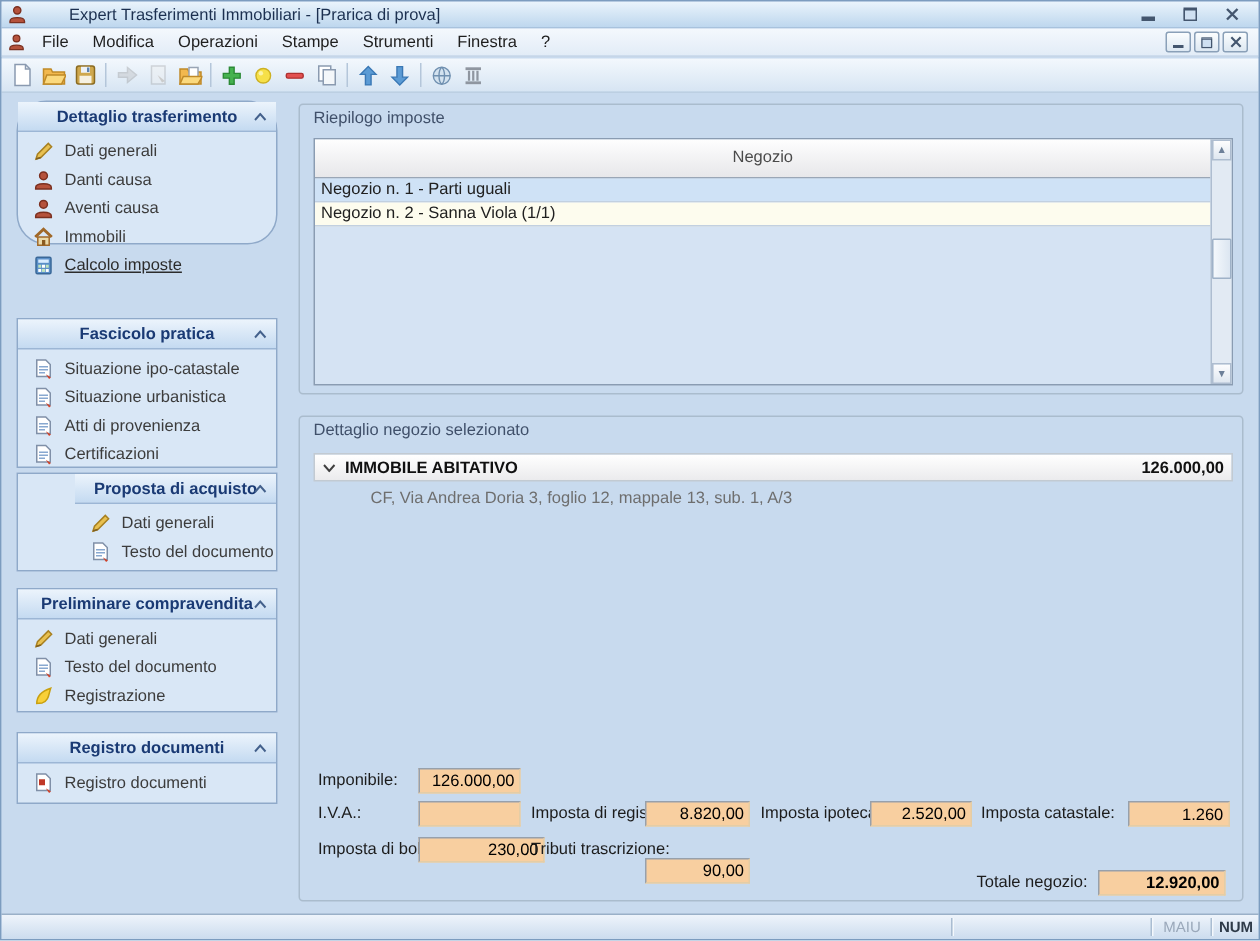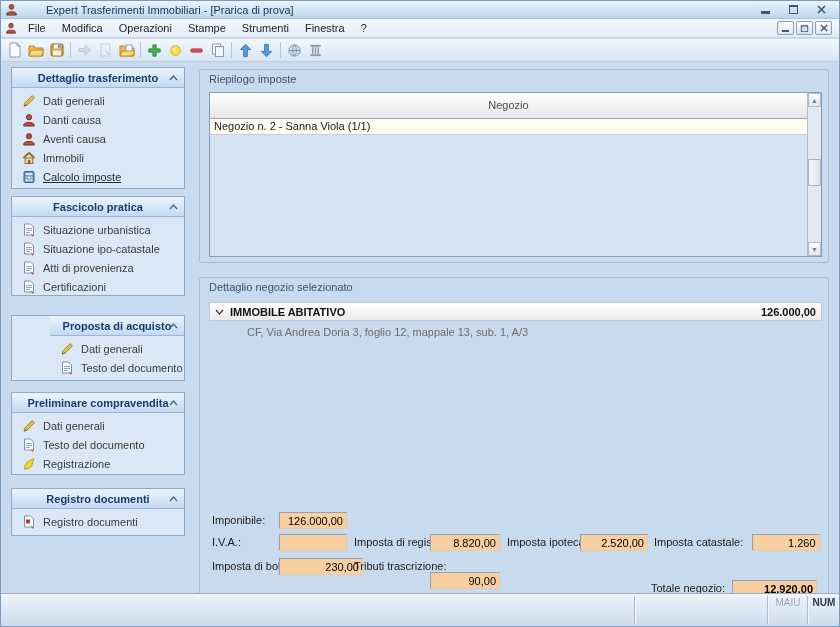--- a/index.html
+++ b/index.html
@@ -111,21 +111,21 @@
   .ffield {
     position:absolute; height:17px; background:#f8cfa0;
     border:1px solid; border-color:#97a0ab #e4cda6 #e4cda6 #97a0ab;
     font-family:"Liberation Sans", sans-serif;
     font-size:11px; color:#000; text-align:right; padding:0 3px;
   }
   .ffield.total { font-weight:bold; }
   .flabel.right { text-align:right; }
   
   .statusbar {
-    position:absolute; left:0; bottom:0; right:0; height:33px;
+    position:absolute; left:0; bottom:0; right:0; height:17px;
     background:linear-gradient(#eef4fb,#ccdcee); border-top:1px solid #9ab0c8;
   }
   .sb-div { position:absolute; top:2px; bottom:2px; width:1px; background:#aabdd2; box-shadow:1px 0 0 #f4f8fc; }
   .sb-seg { position:absolute; top:0; height:17px; line-height:17px; font-size:10px; text-align:center; }
   .sb-seg.dim { color:#9aa8ba; }
   .sb-seg.on { color:#2e3a48; font-weight:bold; }
   .icon { display:inline-block; line-height:0; }
 </style>
 </head>
 <body>
@@ -269,21 +269,21 @@
         <svg width="15" height="15" viewBox="0 0 16 16">
           <rect x="2.5" y="2" width="11" height="2" fill="#8f96a0"></rect>
           <rect x="2.5" y="12" width="11" height="2" fill="#8f96a0"></rect>
           <path d="M5 4.5v7M8 4.5v7M11 4.5v7" stroke="#8f96a0" stroke-width="1.6"></path>
         </svg>
       </span>
   </div>
 
   <div class="content">
 
-    <div class="panel" style="top:5px;height:122px;">
+    <div class="panel" style="top:5px;height:96px;border-radius:20px;">
       <div class="panel-header">
         <span class="ph-label">Dettaglio trasferimento</span>
         <span class="ph-chevron icon"><svg width="9" height="6">
               <polyline points="1,5 4.5,1 8,5" stroke="#44618c" fill="none" stroke-width="1.3"></polyline>
             </svg></span>
       </div>
       <div class="panel-items">
         <div class="pitem">
           <span class="icon"><svg width="14" height="14" viewBox="0 0 14 14">
                 <path d="M2 12l1-3.2L10.2 1.6l2.2 2.2L5.2 11z" fill="#e8c050" stroke="#a88020"></path>
@@ -322,43 +322,43 @@
                 <rect x="8.5" y="6.5" width="2" height="2" fill="#bfe4bf"></rect>
                 <rect x="3.5" y="9.3" width="2" height="2" fill="#fff"></rect>
                 <rect x="6" y="9.3" width="2" height="2" fill="#bfe4bf"></rect>
                 <rect x="8.5" y="9.3" width="2" height="2" fill="#fff"></rect>
               </svg></span>
           <span class="lbl">Calcolo imposte</span>
         </div>
       </div>
     </div>
 
-    <div class="panel" style="top:134px;height:100px;">
+    <div class="panel" style="top:150px;height:100px;">
       <div class="panel-header">
         <span class="ph-label">Fascicolo pratica</span>
         <span class="ph-chevron icon"><svg width="9" height="6">
               <polyline points="1,5 4.5,1 8,5" stroke="#44618c" fill="none" stroke-width="1.3"></polyline>
             </svg></span>
       </div>
       <div class="panel-items">
         <div class="pitem">
           <span class="icon"><svg width="14" height="14" viewBox="0 0 14 14">
                 <path d="M2.5 1h6l3 3v8h-9z" fill="#fff" stroke="#8090a8"></path>
                 <path d="M4 5.5h6M4 7.5h6M4 9.5h4" stroke="#88a8d0"></path>
                 <path d="M8.5 10.5l3.5 2.2-1.3 1z" fill="#d04028"></path>
               </svg></span>
+          <span class="lbl">Situazione ipo-catastale</span>
+        </div>
+        <div class="pitem">
+          <span class="icon"><svg width="14" height="14" viewBox="0 0 14 14">
+                <path d="M2.5 1h6l3 3v8h-9z" fill="#fff" stroke="#8090a8"></path>
+                <path d="M4 5.5h6M4 7.5h6M4 9.5h4" stroke="#88a8d0"></path>
+                <path d="M8.5 10.5l3.5 2.2-1.3 1z" fill="#d04028"></path>
+              </svg></span>
           <span class="lbl">Situazione urbanistica</span>
-        </div>
-        <div class="pitem">
-          <span class="icon"><svg width="14" height="14" viewBox="0 0 14 14">
-                <path d="M2.5 1h6l3 3v8h-9z" fill="#fff" stroke="#8090a8"></path>
-                <path d="M4 5.5h6M4 7.5h6M4 9.5h4" stroke="#88a8d0"></path>
-                <path d="M8.5 10.5l3.5 2.2-1.3 1z" fill="#d04028"></path>
-              </svg></span>
-          <span class="lbl">Situazione ipo-catastale</span>
         </div>
         <div class="pitem">
           <span class="icon"><svg width="14" height="14" viewBox="0 0 14 14">
                 <path d="M2.5 1h6l3 3v8h-9z" fill="#fff" stroke="#8090a8"></path>
                 <path d="M4 5.5h6M4 7.5h6M4 9.5h4" stroke="#88a8d0"></path>
                 <path d="M8.5 10.5l3.5 2.2-1.3 1z" fill="#d04028"></path>
               </svg></span>
           <span class="lbl">Atti di provenienza</span>
         </div>
         <div class="pitem">
@@ -446,20 +446,21 @@
               </svg></span>
           <span class="lbl">Registro documenti</span>
         </div>
       </div>
     </div>
 
     <div class="groupbox" style="left:198px;top:7px;width:630px;height:194px;">
       <span class="gb-label">Riepilogo imposte</span>
       <div class="neg-table">
         <div class="neg-thead">Negozio</div>
+        <div class="neg-row selected">Negozio n. 1 - Parti uguali</div>
         <div class="neg-row alt">Negozio n. 2 - Sanna Viola (1/1)</div>
         <div class="vscroll">
           <div class="sbtn up">▲</div>
           <div class="sthumb"></div>
           <div class="sbtn down">▼</div>
         </div>
       </div>
     </div>
 
     <div class="groupbox" style="left:198px;top:215px;width:630px;height:324px;">

